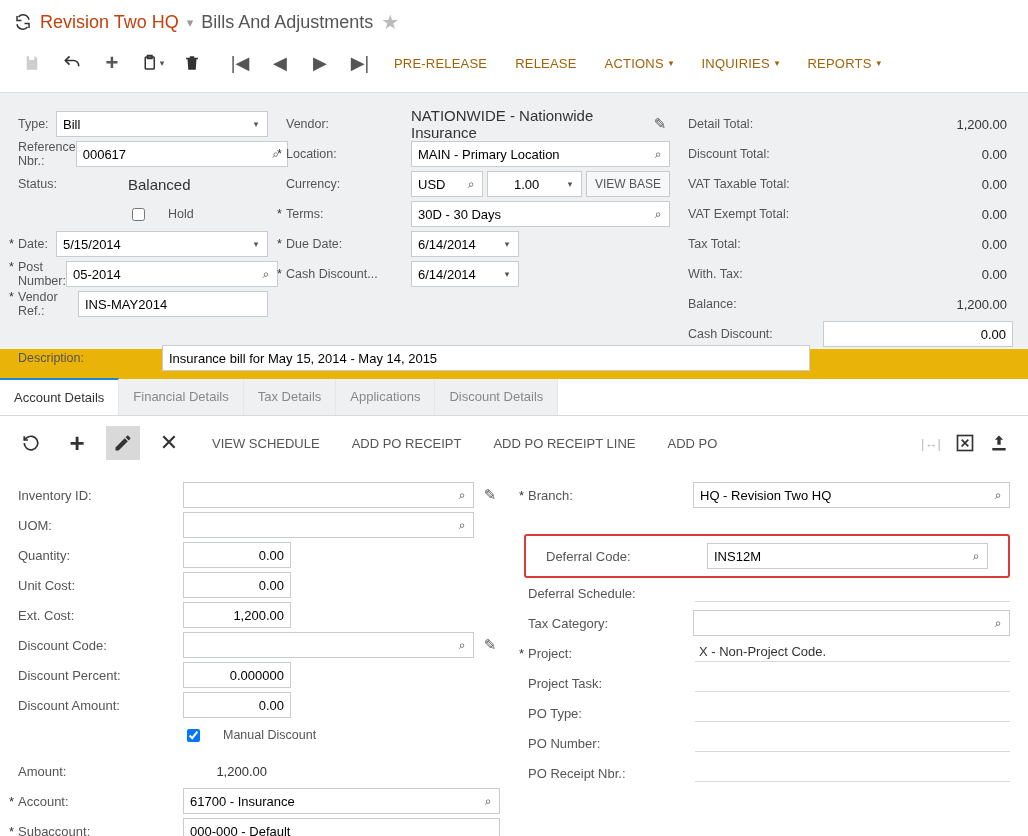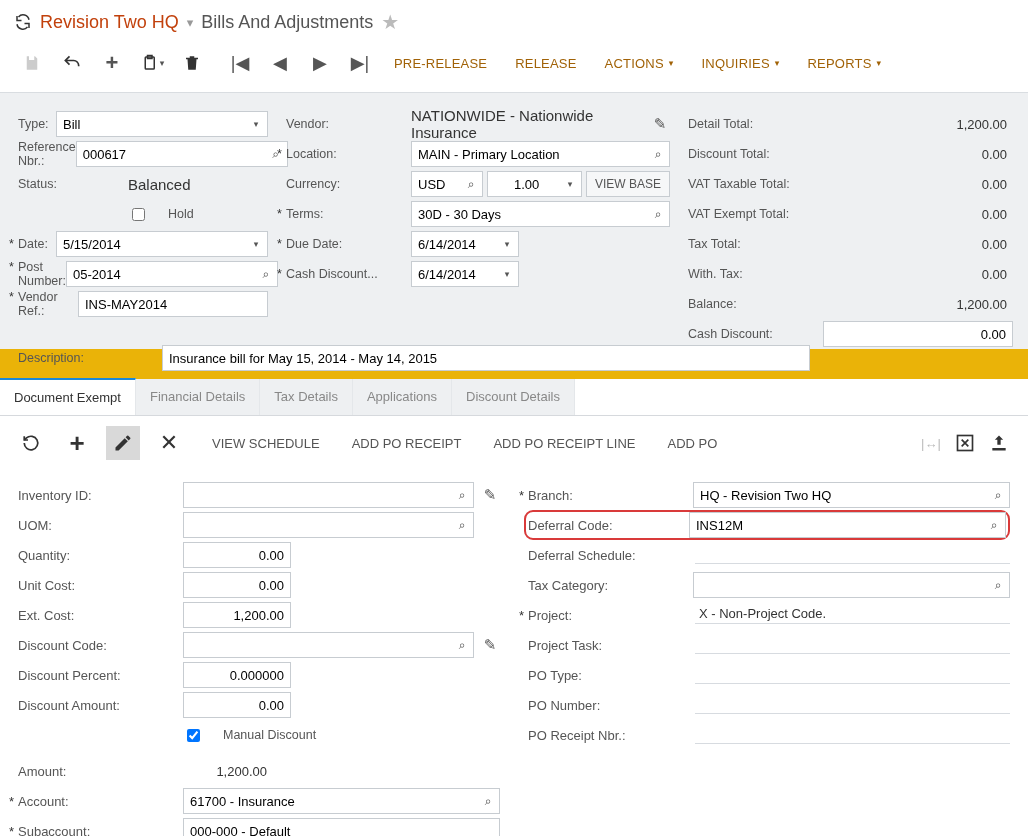--- a/index.html
+++ b/index.html
@@ -198,23 +198,24 @@
     border-bottom: 1px solid #d7dbe0;
     height: 18px;
     margin-left: 2px;
     font-size:13px;
     color:#333;
     padding-left: 4px;
   }
   .drow .static-amount { flex:1; text-align:right; padding-right: 24px; font-size:13px; }
   .red-box {
     border: 2px solid #d93a3a;
-    border-radius: 9px;
-    padding: 2px;
+    border-radius: 3px;
+    padding: 20px;
     margin-left: -4px;
+    margin-top: 24px;
   }
   .checkbox-row { display:flex; align-items:center; gap:20px; color:#555; font-size: 12.5px; }
 
   svg { display:block; }
 </style>
 </head>
 <body>
 
 <div class="header">
   <span class="refresh">
@@ -411,21 +412,21 @@
 </div>
 
 <div class="desc-row" style="background:#eab308;margin-top:-10px;">
   <span class="lbl" style="margin-left:0;">Description:</span>
   <div class="inp-wrap" style="width:648px;margin-left:34px;">
     <input value="Insurance bill for May 15, 2014 - May 14, 2015" style="">
   </div>
 </div>
 
 <div class="tabs">
-  <div class="tab active">Document Exempt</div>
+  <div class="tab active">Account Details</div>
   <div class="tab">Financial Details</div>
   <div class="tab">Tax Details</div>
   <div class="tab">Applications</div>
   <div class="tab">Discount Details</div>
 </div>
 
 <div class="grid-toolbar">
   <span class="g-btn">
     <svg width="18" height="18" viewBox="0 0 24 24" fill="none" stroke="#333" stroke-width="2.3">
         <path d="M3 12a9 9 0 1 0 3-6.7L3 8"></path>

